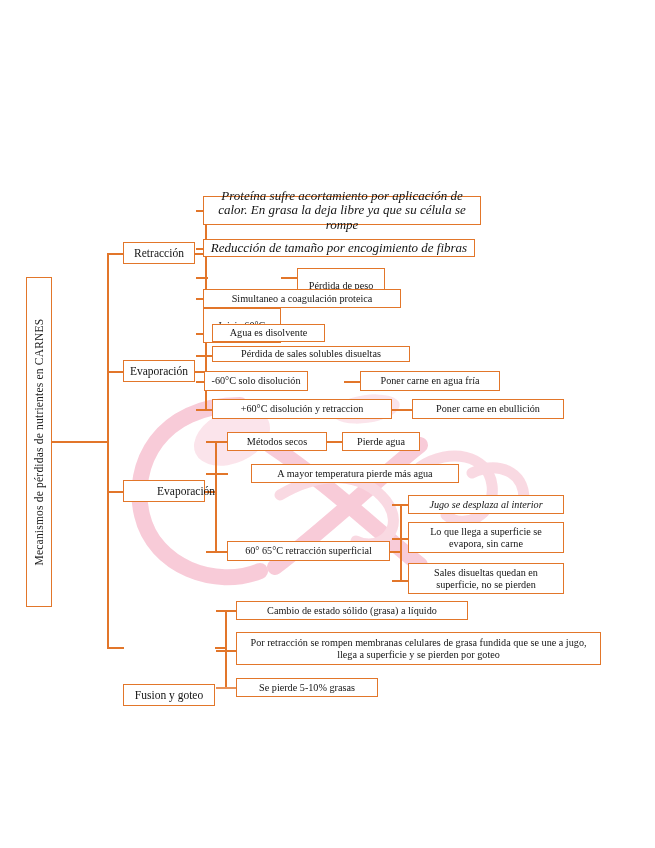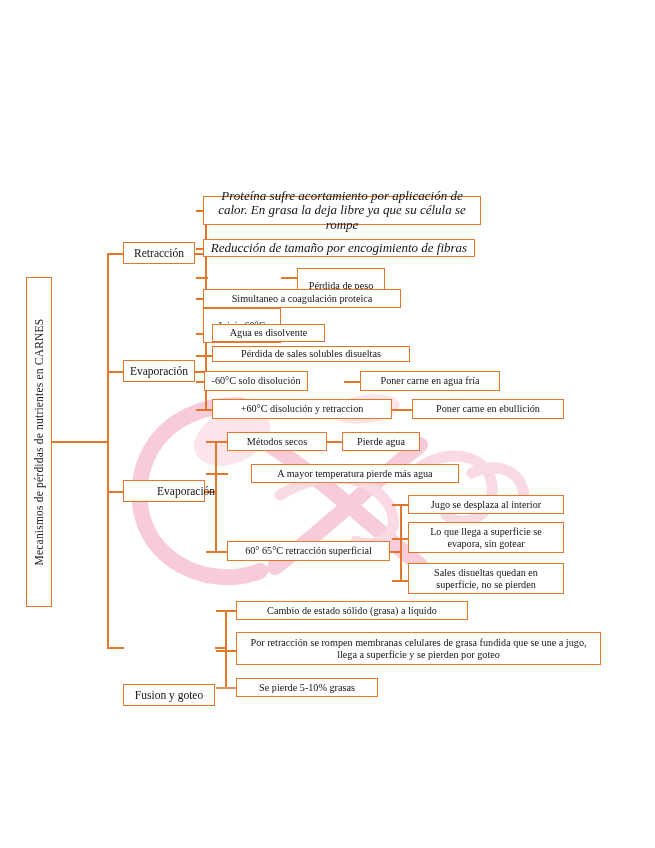--- a/index.html
+++ b/index.html
@@ -180,27 +180,27 @@
 
   <div class="ln h" style="left:206px;top:551px;width:22px;"></div>
   <div class="node f105" style="left:227px;top:541px;width:163px;height:20px;">
     <span>60° 65°C retracción superficial</span>
   </div>
 
   <div class="ln h" style="left:390px;top:551px;width:12px;"></div>
   <div class="ln v" style="left:400px;top:504px;height:77px;"></div>
 
   <div class="ln h" style="left:392px;top:504px;width:18px;"></div>
-  <div class="node f105" style="left:408px;top:495px;width:156px;height:19px;">
+  <div class="node f105" style="left:408px;top:495px;width:156px;height:19px;font-style:italic;">
     <span>Jugo se desplaza al interior</span>
   </div>
 
   <div class="ln h" style="left:392px;top:538px;width:18px;"></div>
   <div class="node f105" style="left:408px;top:522px;width:156px;height:31px;">
-    <span>Lo que llega a superficie se evapora, sin gotear</span>
+    <span>Lo que llega a superficie se evapora, sin carne</span>
   </div>
 
   <div class="ln h" style="left:392px;top:580px;width:18px;"></div>
   <div class="node f105" style="left:408px;top:563px;width:156px;height:31px;">
     <span>Sales disueltas quedan en superficie, no se pierden</span>
   </div>
 
   <div class="ln h" style="left:107px;top:647px;width:17px;"></div>
   <div class="node f115" style="left:123px;top:636px;width:92px;height:22px;margin-top:48px;">
     <span>Fusion y goteo</span>

